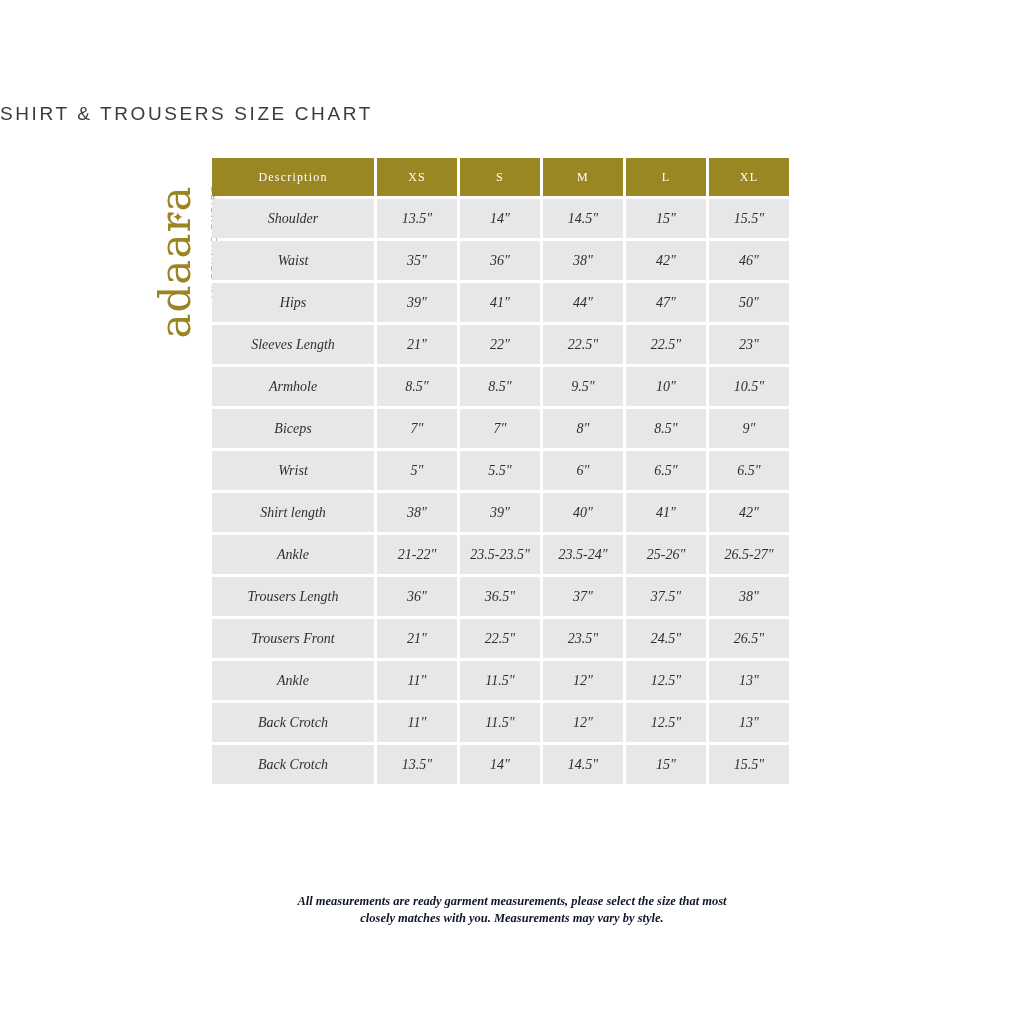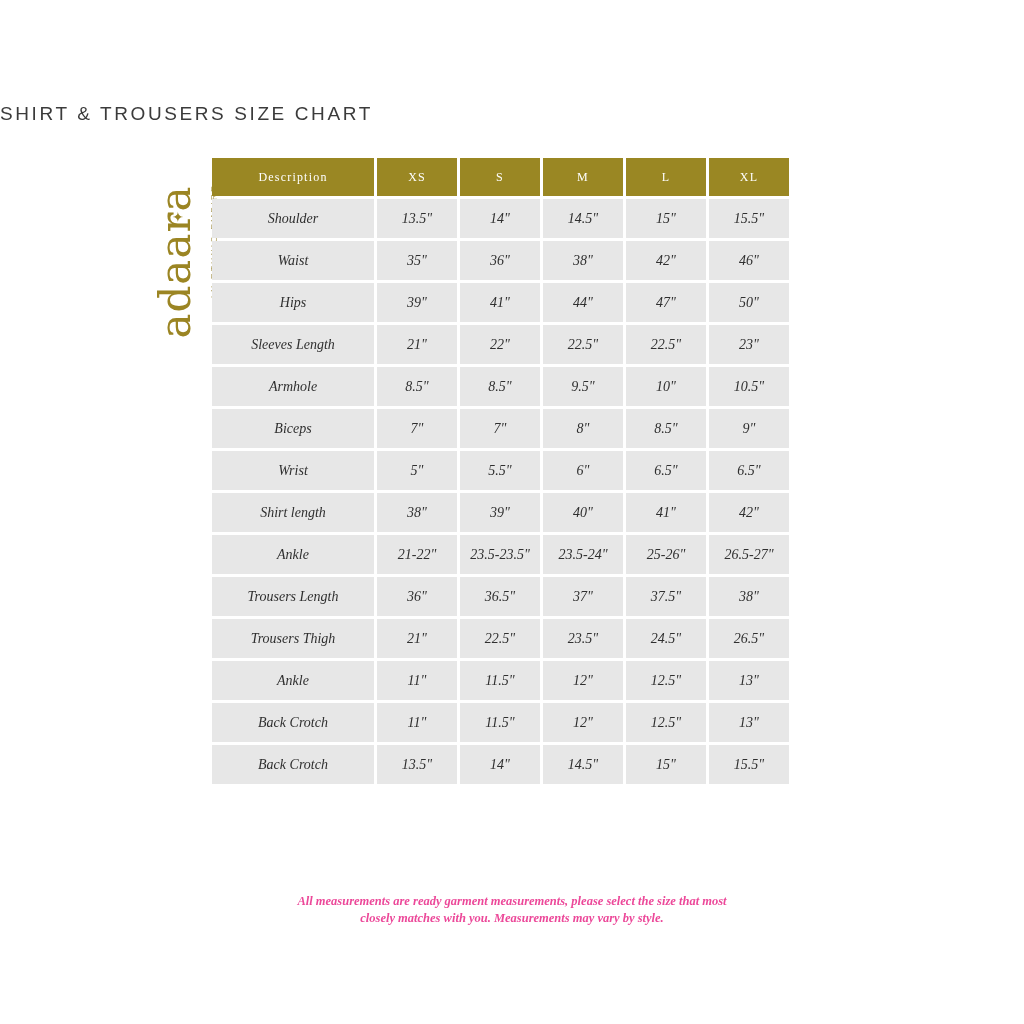--- a/index.html
+++ b/index.html
@@ -123,21 +123,21 @@
   .footnote {
     position: absolute;
     top: 893px;
     left: 0;
     width: 1024px;
     text-align: center;
     font-family: "Liberation Serif", serif;
     font-style: italic;
     font-weight: bold;
     font-size: 12.5px;
-    color: #ec4899;
+    color: #0f172a;
     line-height: 1.35;
   }
   .footnote span { display: block; }
 </style>
 </head>
 <body>
 
 <div class="page">
 
   <div class="chart-title">SHIRT &amp; TROUSERS SIZE CHART</div>
@@ -234,21 +234,21 @@
       </tr>
       <tr>
         <td class="desc">Trousers Length</td>
         <td class="val">36"</td>
         <td class="val">36.5"</td>
         <td class="val">37"</td>
         <td class="val">37.5"</td>
         <td class="val">38"</td>
       </tr>
       <tr>
-        <td class="desc">Trousers Thigh</td>
+        <td class="desc">Trousers Front</td>
         <td class="val">21"</td>
         <td class="val">22.5"</td>
         <td class="val">23.5"</td>
         <td class="val">24.5"</td>
         <td class="val">26.5"</td>
       </tr>
       <tr>
         <td class="desc">Ankle</td>
         <td class="val">11"</td>
         <td class="val">11.5"</td>

